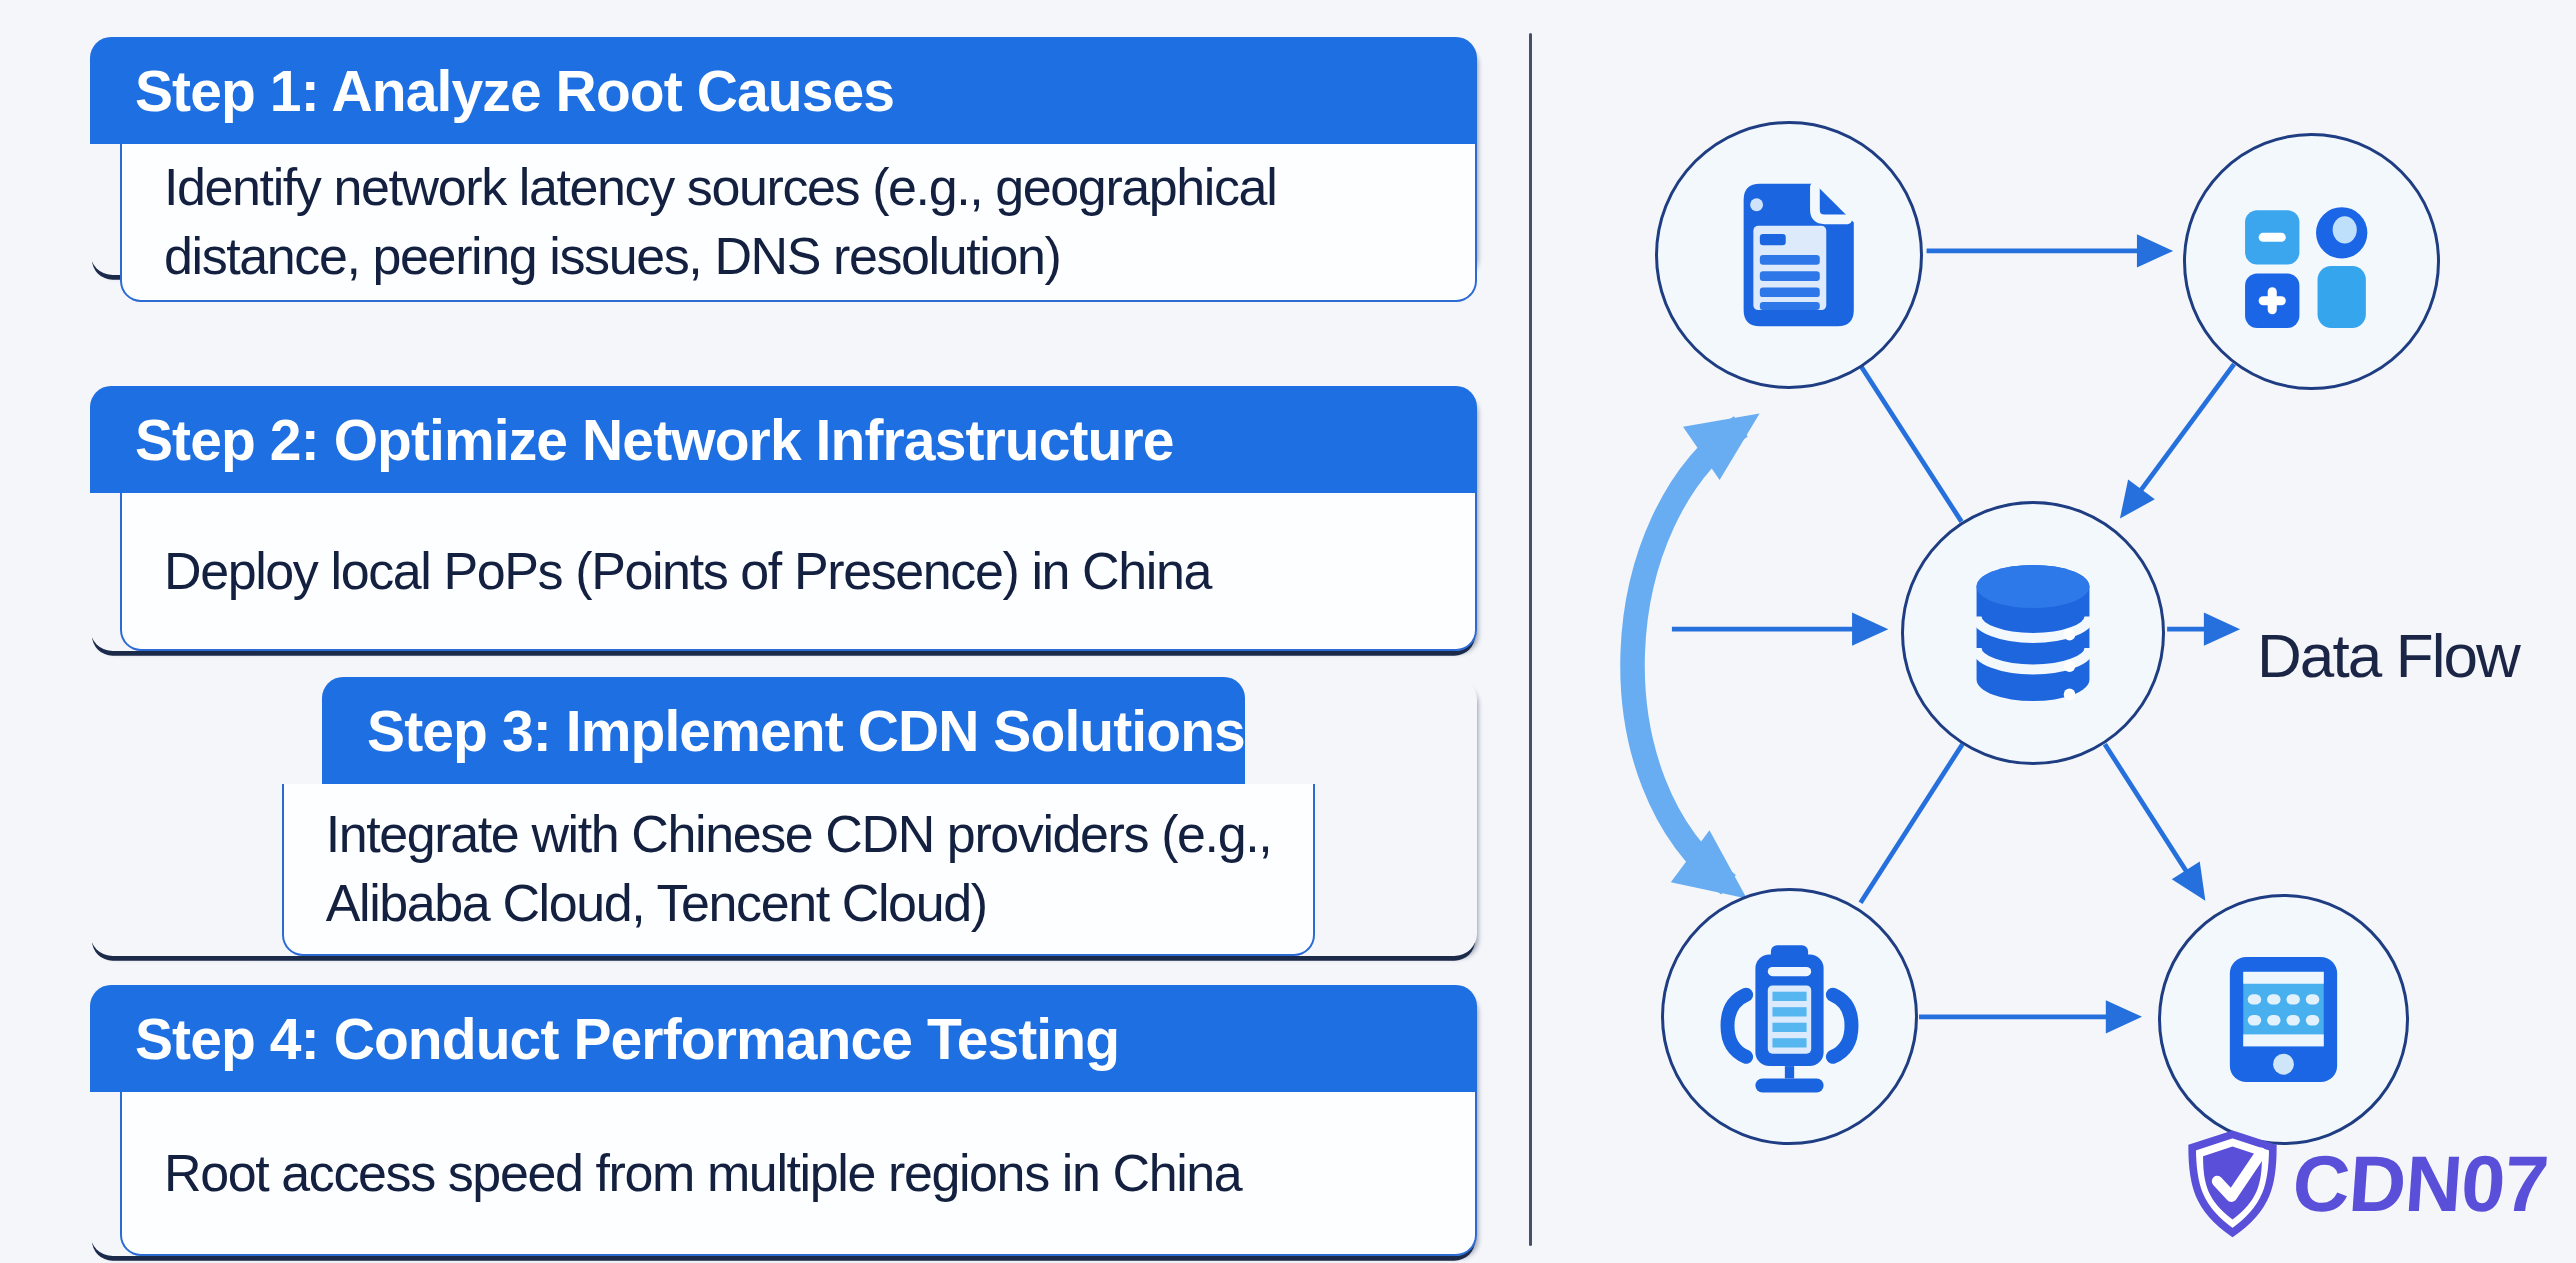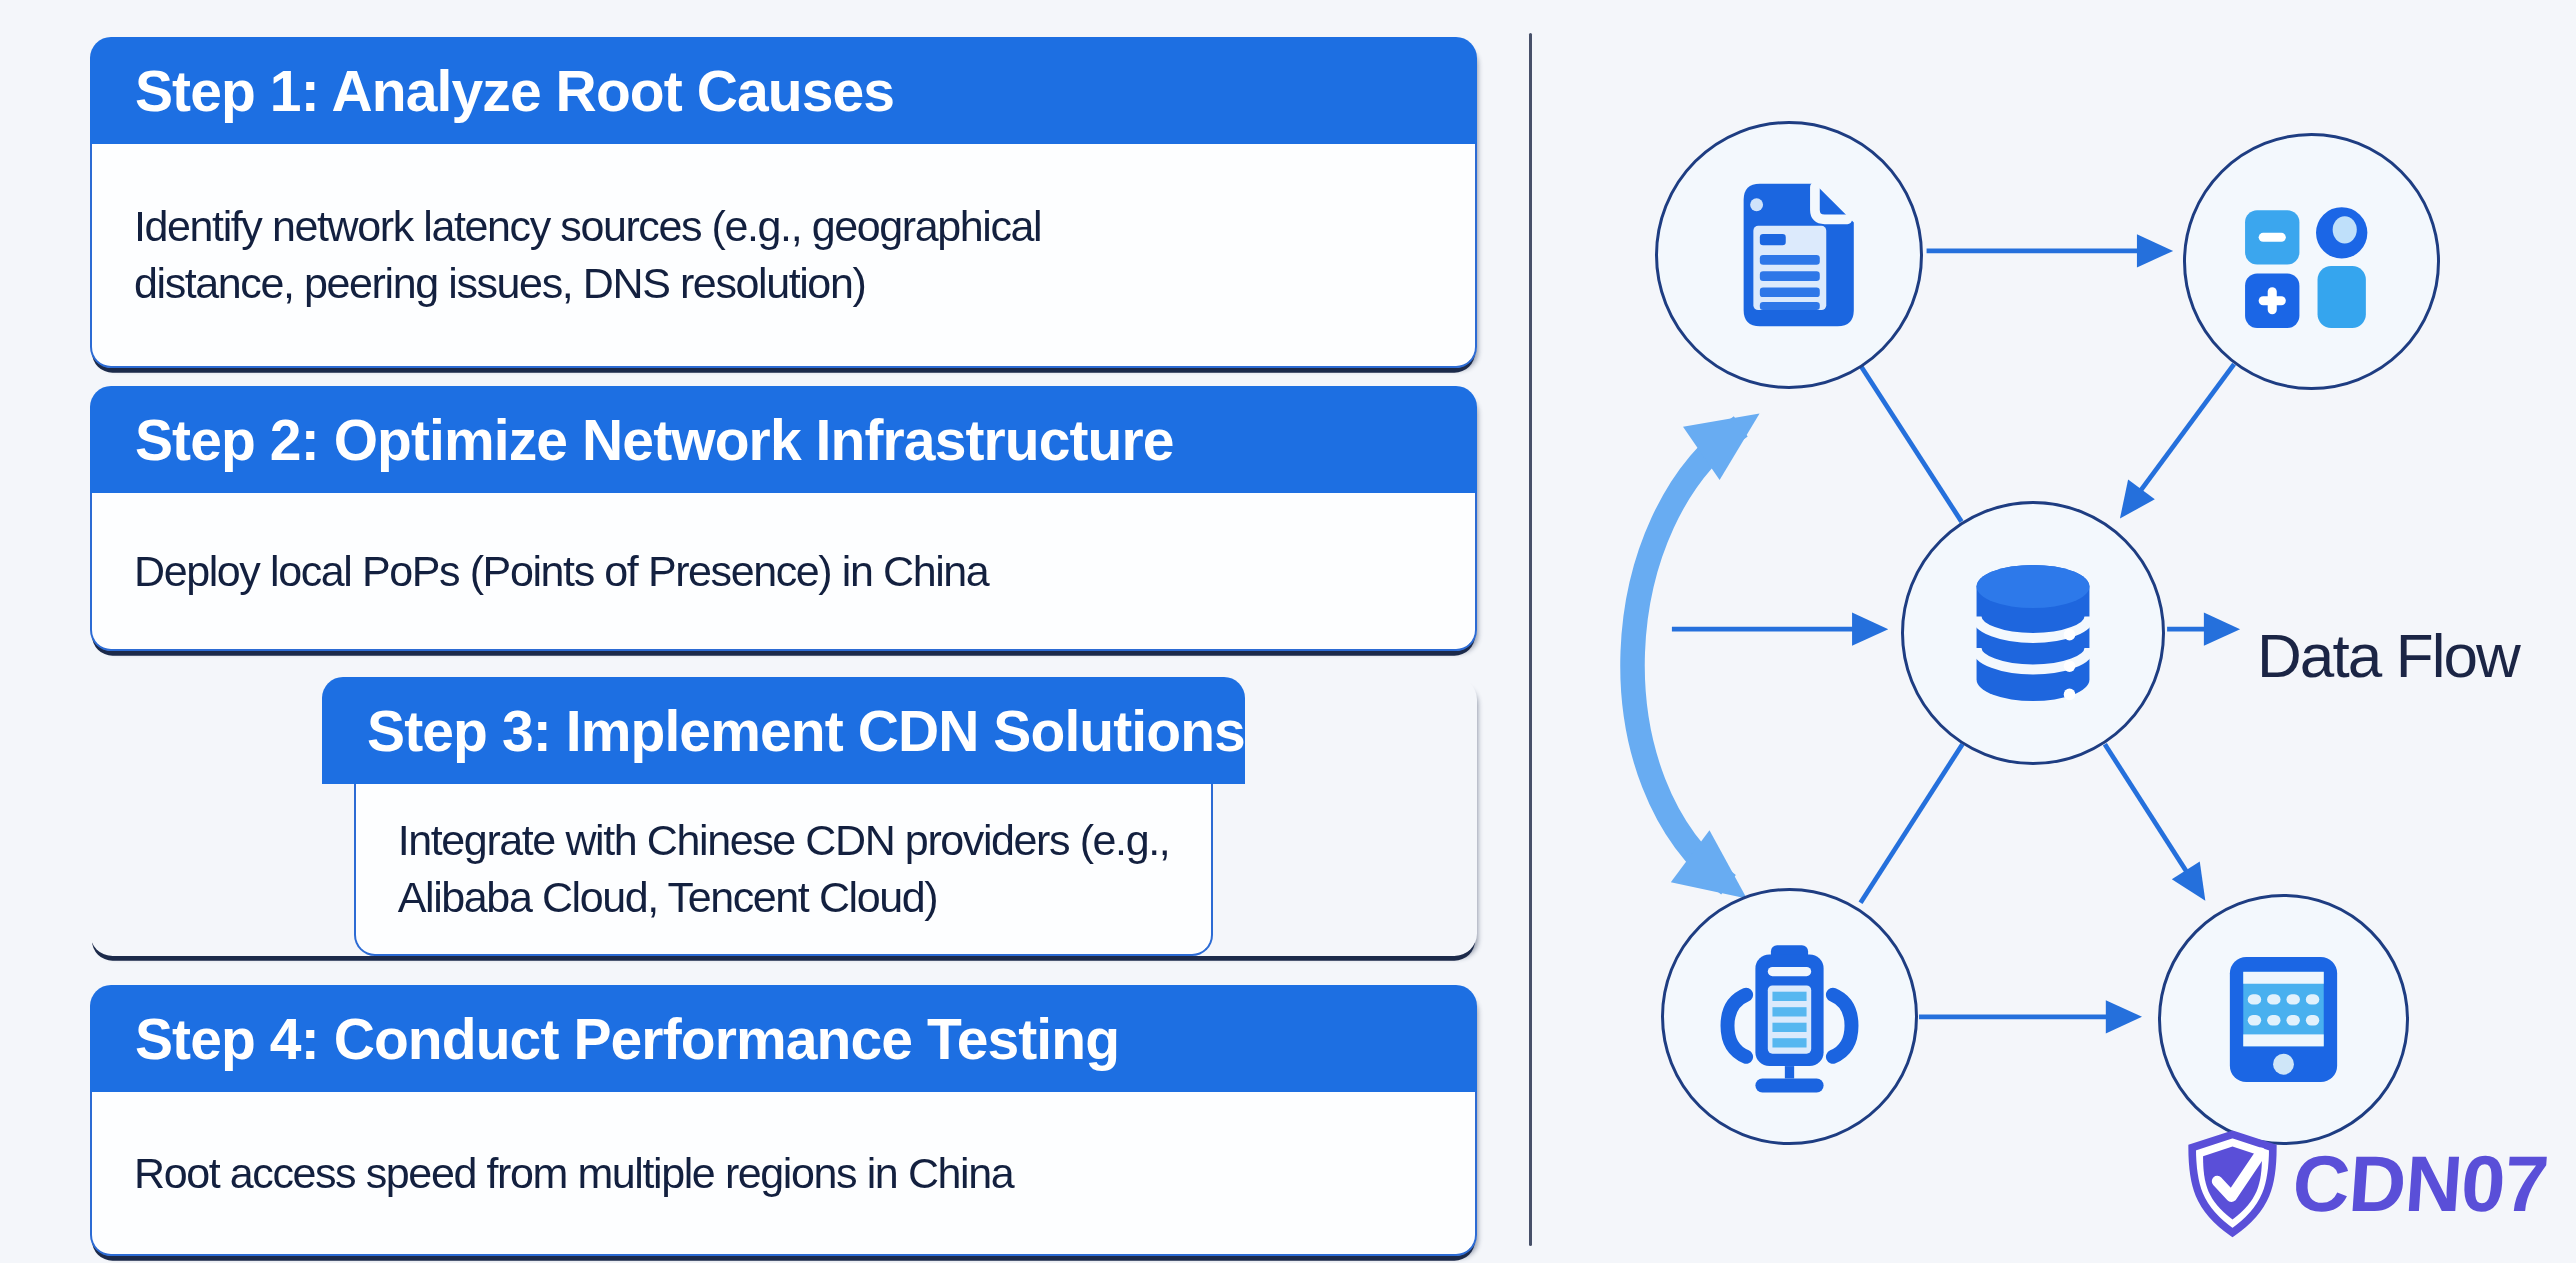--- a/index.html
+++ b/index.html
@@ -23,25 +23,26 @@
     padding-left:45px;
     color:#ffffff;font-size:57px;font-weight:700;letter-spacing:-0.9px;
   }
   .card-body{
     flex:1;
     background:#fdfeff;
     border:2.8px solid #2c6bd4;border-top:none;
     border-radius:0 0 21px 21px;
     display:flex;align-items:center;
     padding:9.4px 42px;
-    font-size:43px;letter-spacing:-1.4px;line-height:1.32;
+    font-size:52px;letter-spacing:-1.4px;line-height:1.32;
     color:#13203f;
     white-space:pre-line;
-  }
-  #card-1{top:37px;height:331px;}
+    margin-left:30px;
+  }
+  #card-1{top:37px;height:238px;}
   #card-2{top:386px;height:265px;}
   #card-3{top:677px;height:279px;align-items:center;}
   #card-4{top:985px;height:271px;}
 
   
   .divider{
     position:absolute;left:1529px;top:33px;width:2.8px;height:1213px;
     background:#475069;border-radius:1.9px;
   }
 

